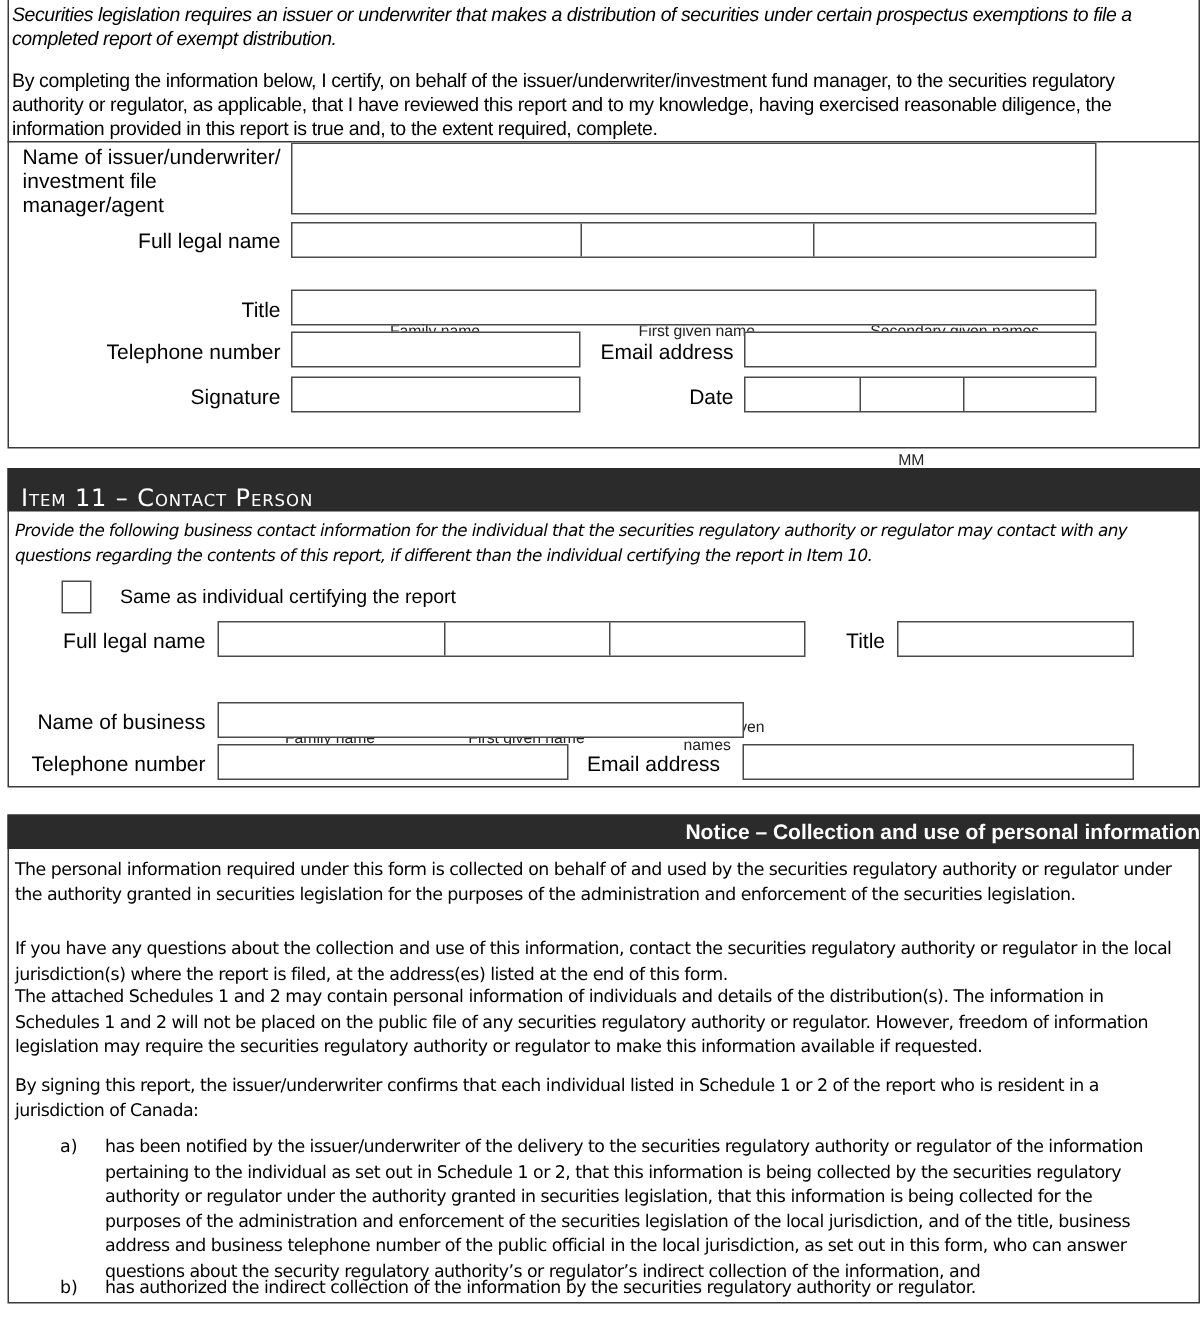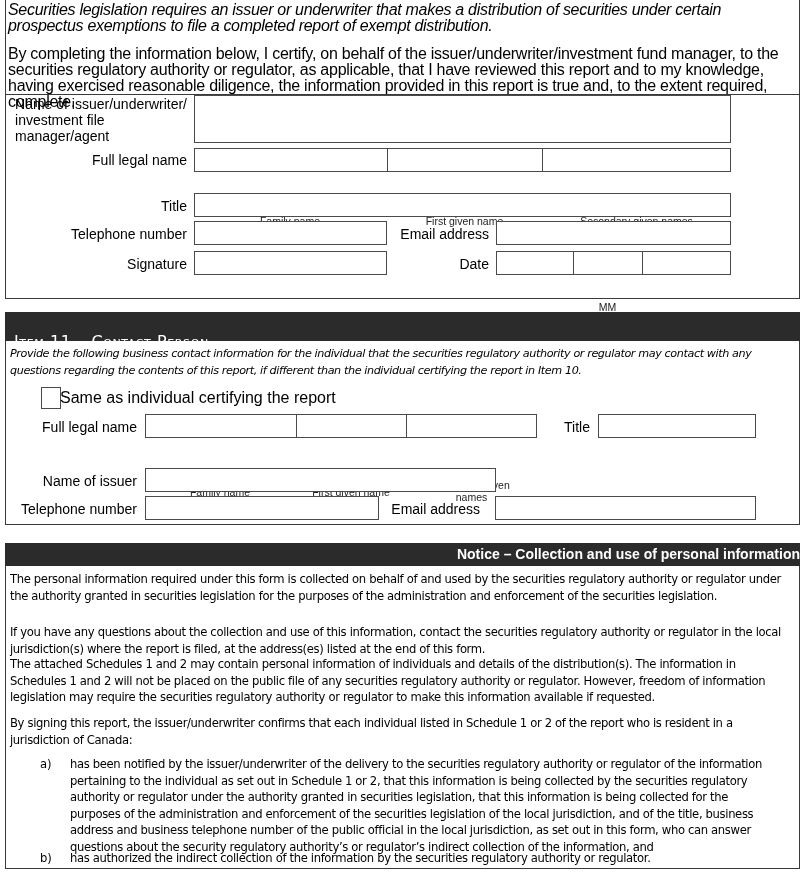--- a/index.html
+++ b/index.html
@@ -3,21 +3,21 @@
 <meta charset="utf-8">
 <style>
   html, body { margin: 0; padding: 0; background: #ffffff; }
   body { width: 800px; height: 880px; position: relative; overflow: hidden; color: #000; font-family: "Liberation Sans", sans-serif; }
   .abs { position: absolute; }
   .box { position: absolute; border: 1px solid #3a3a3a; box-sizing: border-box; background: #fff; }
   .field { position: absolute; border: 1px solid #4a4a4a; box-sizing: border-box; background: #fff; }
   .seg { position: absolute; top: 0; bottom: 0; border-left: 1px solid #4a4a4a; }
   .lbl { position: absolute; font-size: 14px; line-height: 16px; white-space: nowrap; }
   .sub { position: absolute; font-size: 10.5px; line-height: 12px; text-align: center; color: #222; margin-top: 41px; }
-  .intro { position: absolute; left: 8px; font-size: 16px; line-height: 16px; }
+  .intro { position: absolute; left: 8px; font-size: 13px; line-height: 16px; }
   .band { position: absolute; background: #2b2b2b; color: #fff; box-sizing: border-box; }
   .ntext { position: absolute; left: 10px; right: 10px; font-family: "DejaVu Sans", sans-serif; font-size: 11.6px; line-height: 16.5px; letter-spacing: -0.35px; }
   .li-mark { position: absolute; font-family: "DejaVu Sans", sans-serif; font-size: 11.6px; line-height: 16.5px; }
 </style>
 </head>
 <body>
 
 <div class="box" style="left:5px; top:-2px; width:795px; height:301px;">
 </div>
 
@@ -61,47 +61,47 @@
   <div class="seg" style="left:76px;"></div>
   <div class="abs" style="left:77px; top:0; width:68px; bottom:0;"></div>
   <div class="seg" style="left:145px;"></div>
   <div class="abs" style="left:146px; top:0; right:0; bottom:0;"></div>
 </div>
 <div class="sub" style="left:496px; width:77px; top:277px;">YYYY</div>
 <div class="sub" style="left:573px; width:69px; top:260px;">MM</div>
 <div class="sub" style="left:642px; width:89px; top:277px;">DD</div>
 
 <div class="box" style="left:5px; top:312px; width:795px; height:213px;"></div>
-<div class="band" style="left:5px; top:312px; width:795px; height:29px; padding:19px 0 0 9px;">
+<div class="band" style="left:5px; top:312px; width:795px; height:29px; padding:9px 0 0 9px;">
   <span style="font-family:'DejaVu Sans', sans-serif; font-size:16px; font-variant:small-caps; letter-spacing:0.6px; line-height:22px;">Item 11 – Contact Person</span>
 </div>
 <div class="abs" style="left:10px; top:346px; width:780px; font-family:'DejaVu Sans', sans-serif; font-style:italic; font-size:11.2px; line-height:16.5px; letter-spacing:-0.4px;">Provide the following business contact information for the individual that the securities regulatory authority or regulator may contact with any questions regarding the contents of this report, if different than the individual certifying the report in Item 10.</div>
 
 <div class="field" style="left:41px; top:387px; width:20px; height:22px;"></div>
-<div class="abs" style="left:60px; top:390px; font-size:16px; line-height:16px;">Same as individual certifying the report</div>
+<div class="abs" style="left:80px; top:390px; font-size:13px; line-height:16px;">Same as individual certifying the report</div>
 
 <div class="lbl" style="right:663px; top:419px;">Full legal name</div>
 <div class="field" style="left:145px; top:414px; width:392px; height:24px;">
   <div class="abs" style="left:0; top:0; width:150px; bottom:0;"></div>
   <div class="seg" style="left:150px;"></div>
   <div class="abs" style="left:151px; top:0; width:109px; bottom:0;"></div>
   <div class="seg" style="left:260px;"></div>
   <div class="abs" style="left:261px; top:0; right:0; bottom:0;"></div>
 </div>
 <div class="sub" style="left:145px; width:150px; top:445px;">Family name</div>
 <div class="sub" style="left:296px; width:110px; top:445px;">First given name</div>
 <div class="sub" style="left:406px; width:131px; top:438px;">
   <div>Telephone given</div>
   <div>names</div>
 </div>
 
 <div class="lbl" style="right:210px; top:419px;">Title</div>
 <div class="field" style="left:598px; top:414px; width:158px; height:24px;"></div>
 
-<div class="lbl" style="right:663px; top:473px;">Name of issuer</div>
+<div class="lbl" style="right:663px; top:473px;">Name of business</div>
 <div class="field" style="left:145px; top:468px; width:351px; height:24px;"></div>
 
 <div class="lbl" style="right:663px; top:501px;">Telephone number</div>
 <div class="field" style="left:145px; top:496px; width:234px; height:24px;"></div>
 <div class="lbl" style="right:320px; top:501px;">Email address</div>
 <div class="field" style="left:495px; top:496px; width:261px; height:24px;"></div>
 
 <div class="box" style="left:5px; top:543px; width:795px; height:326px;"></div>
 <div class="band" style="left:5px; top:543px; width:795px; height:23px; text-align:right;">
   <span style="font-weight:bold; font-size:14px; line-height:23px;">Notice – Collection and use of personal information</span>

